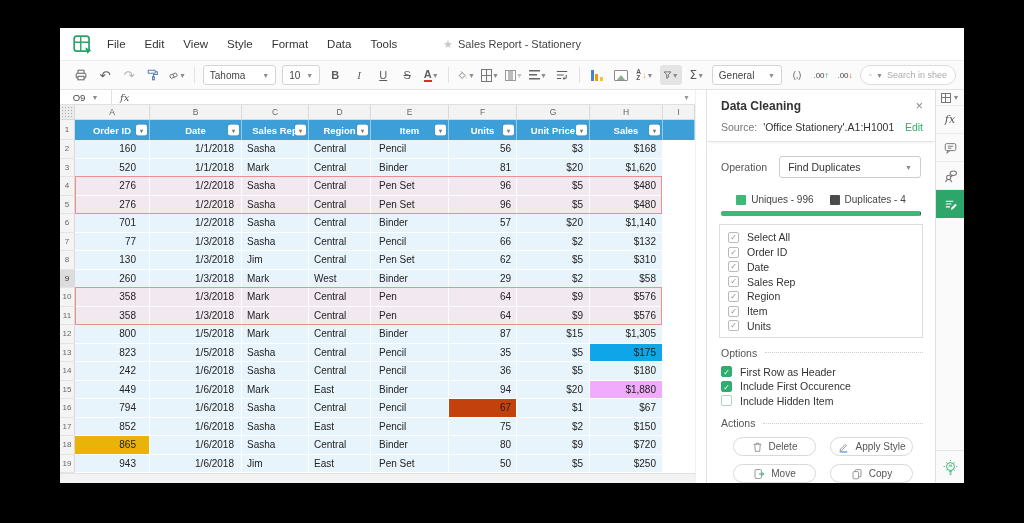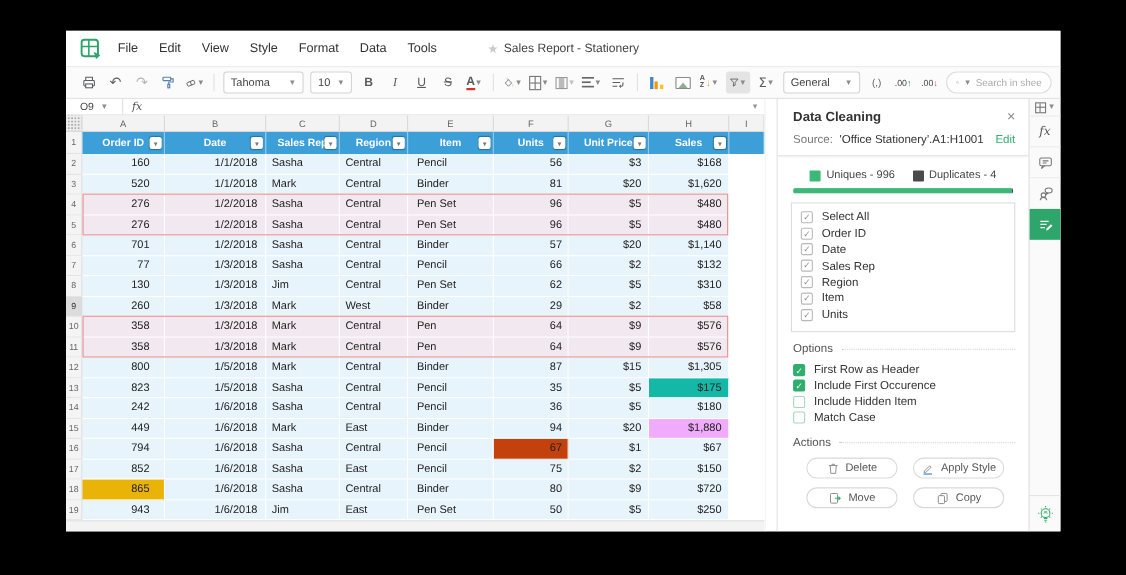--- a/index.html
+++ b/index.html
@@ -467,21 +467,21 @@
             </div>
             <div class="g-row">
               <div class="rownum">13</div>
               <div class="cell" style="width: 75px; background: rgb(232, 244, 251); justify-content: flex-end; padding-right: 13px;">823</div>
               <div class="cell" style="width: 92px; background: rgb(232, 244, 251); justify-content: flex-end; padding-right: 7px;">1/5/2018</div>
               <div class="cell" style="width: 67px; background: rgb(232, 244, 251); justify-content: flex-start; padding-left: 5px;">Sasha</div>
               <div class="cell" style="width: 62px; background: rgb(232, 244, 251); justify-content: flex-start; padding-left: 5px;">Central</div>
               <div class="cell" style="width: 78px; background: rgb(232, 244, 251); justify-content: flex-start; padding-left: 8px;">Pencil</div>
               <div class="cell" style="width: 68px; background: rgb(232, 244, 251); justify-content: flex-end; padding-right: 5px;">35</div>
               <div class="cell" style="width: 73px; background: rgb(232, 244, 251); justify-content: flex-end; padding-right: 6px;">$5</div>
-              <div class="cell" style="width: 73px; background: #14b8a6; justify-content: flex-end; padding-right: 6px;">$175</div>
+              <div class="cell" style="width: 73px; background: #0ea5e9; justify-content: flex-end; padding-right: 6px;">$175</div>
               <div class="cell" style="width: 32px; background: rgb(255, 255, 255);"></div>
             </div>
             <div class="g-row">
               <div class="rownum">14</div>
               <div class="cell" style="width: 75px; background: rgb(232, 244, 251); justify-content: flex-end; padding-right: 13px;">242</div>
               <div class="cell" style="width: 92px; background: rgb(232, 244, 251); justify-content: flex-end; padding-right: 7px;">1/6/2018</div>
               <div class="cell" style="width: 67px; background: rgb(232, 244, 251); justify-content: flex-start; padding-left: 5px;">Sasha</div>
               <div class="cell" style="width: 62px; background: rgb(232, 244, 251); justify-content: flex-start; padding-left: 5px;">Central</div>
               <div class="cell" style="width: 78px; background: rgb(232, 244, 251); justify-content: flex-start; padding-left: 8px;">Pencil</div>
               <div class="cell" style="width: 68px; background: rgb(232, 244, 251); justify-content: flex-end; padding-right: 5px;">36</div>
@@ -560,20 +560,27 @@
     <div class="panel">
       <div class="panel-head">
         <span class="panel-title">Data Cleaning</span>
         <span class="panel-close">×</span>
       </div>
       <div class="src-row">
         <span class="src-lab">Source:</span>
         <span class="src-val">'Office Stationery'.A1:H1001</span>
         <span class="edit-link">Edit</span>
       </div>
+      <div class="op-row">
+        <span class="op-lab">Operation</span>
+        <div class="op-select">
+          <span>Find Duplicates</span>
+          <span class="car">▼</span>
+        </div>
+      </div>
       <div class="legend">
         <span class="item">
               <span class="swatch" id="swUnique" style="background: rgb(60, 184, 120);"></span>
               <span>Uniques - 996</span>
             </span>
         <span class="item">
               <span class="swatch" id="swDup" style="background: rgb(74, 74, 74);"></span>
               <span>Duplicates - 4</span>
             </span>
       </div>
@@ -620,24 +627,20 @@
               <span class="ocb on">✓</span>
               <span>First Row as Header</span>
             </div>
             <div class="opt-item">
               <span class="ocb on">✓</span>
               <span>Include First Occurence</span>
             </div>
             <div class="opt-item">
               <span class="ocb off"></span>
               <span>Include Hidden Item</span>
-            </div>
-            <div class="opt-item">
-              <span class="ocb off"></span>
-              <span>Match Case</span>
             </div>
           </div>
       <div class="section-lab">
             <span>Actions</span>
             <span class="dotline"></span>
           </div>
       <div class="actions-grid">
         <button class="abtn">
           <svg width="11" height="12" viewBox="0 0 14 15" fill="none" stroke="#8a8a8a" stroke-width="1.1">
                 <path d="M2 4h10M5.5 4V2.5h3V4"></path>

